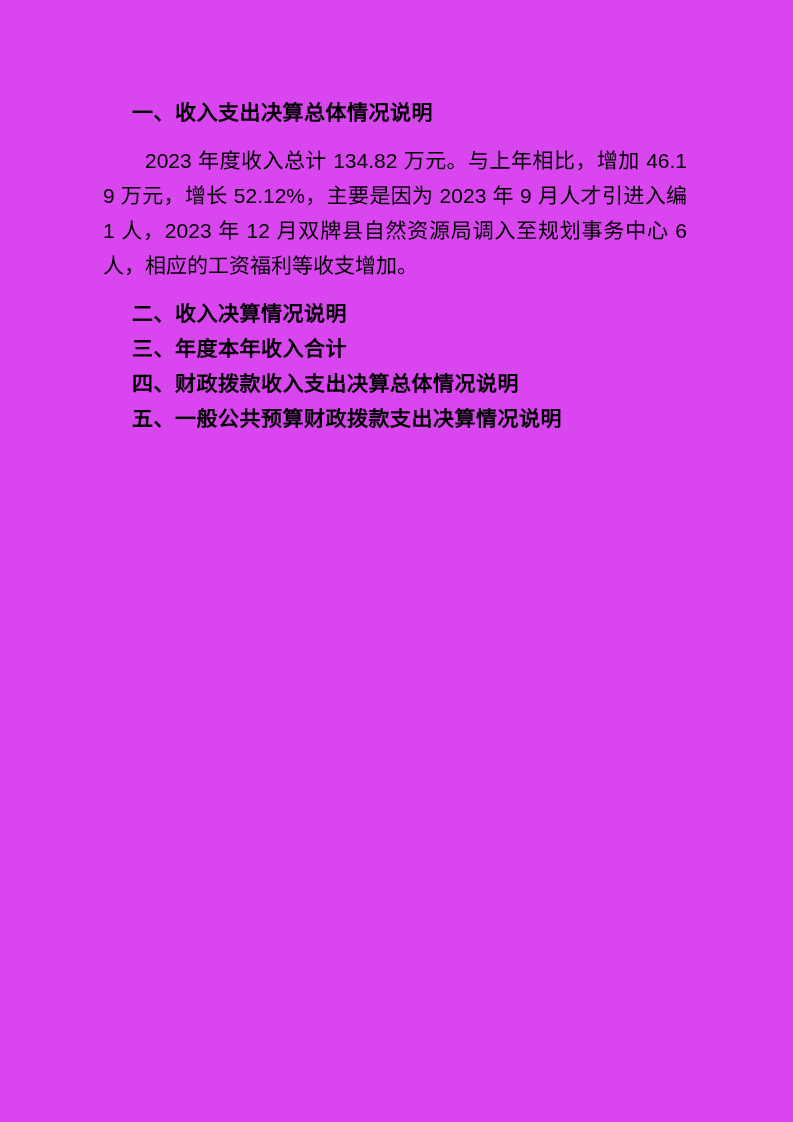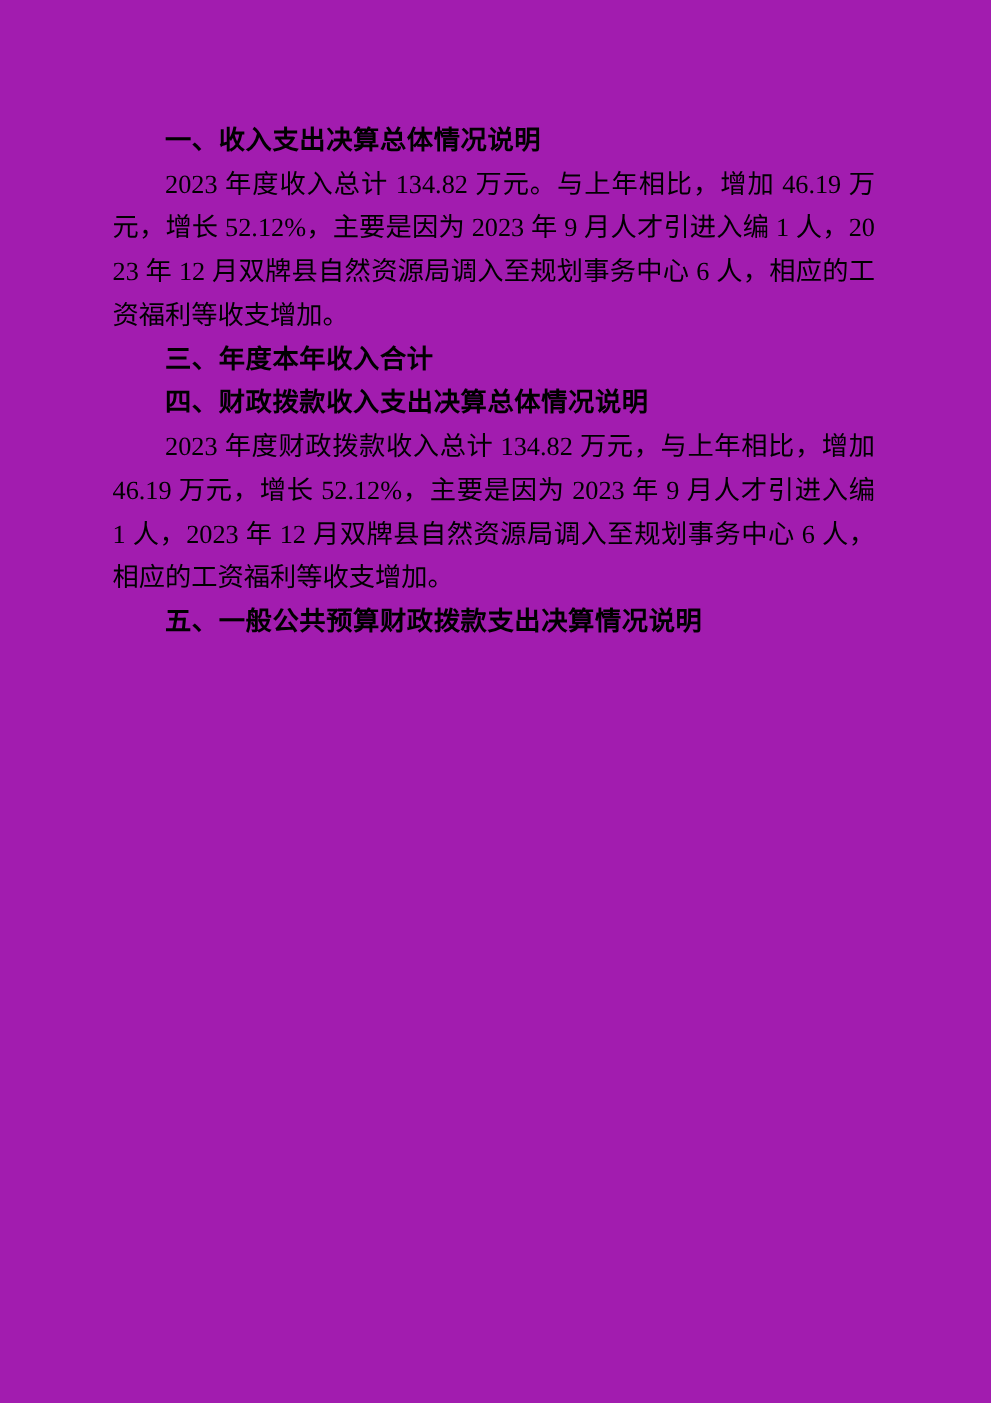--- a/index.html
+++ b/index.html
@@ -9,72 +9,72 @@
   }
   body {
     width: 793px;
     height: 1122px;
     position: relative;
     overflow: hidden;
   }
   .page {
     position: absolute;
     inset: 0;
-    background: #a21caf;
+    background: #d946ef;
   }
   .doc {
     position: absolute;
     left: 90px;
     top: 95px;
     width: 610px;
     color: #000000;
     font-size: 21px;
     line-height: 35px;
   }
   .doc h2 {
     margin: 0;
     font-family: "Liberation Sans", "DejaVu Sans", sans-serif;
     font-weight: 700;
     font-size: 21px;
     line-height: 35px;
     text-indent: 2em;
     letter-spacing: 0.5px;
   }
   .doc p {
-    margin: 0;
-    font-family: Liberation Serif, serif;
+    margin: 13px;
+    font-family: Liberation Sans, sans-serif;
     font-size: 21px;
     line-height: 35px;
     text-indent: 2em;
     text-align: justify;
     text-justify: inter-character;
     word-break: break-all;
   }
 </style>
 </head>
 <body>
 
 <div class="page">
   <div class="doc">
 
     <section>
       <h2>一、收入支出决算总体情况说明</h2>
       <p>2023 年度收入总计 134.82 万元。与上年相比，增加 46.19 万元，增长 52.12%，主要是因为 2023 年 9 月人才引进入编 1 人，2023 年 12 月双牌县自然资源局调入至规划事务中心 6 人，相应的工资福利等收支增加。</p>
     </section>
 
     <section>
+      <h2>二、收入决算情况说明</h2>
     </section>
 
     <section>
       <h2>三、年度本年收入合计</h2>
     </section>
 
     <section>
       <h2>四、财政拨款收入支出决算总体情况说明</h2>
-      <p>2023 年度财政拨款收入总计 134.82 万元，与上年相比，增加 46.19 万元，增长 52.12%，主要是因为 2023 年 9 月人才引进入编 1 人，2023 年 12 月双牌县自然资源局调入至规划事务中心 6 人，相应的工资福利等收支增加。</p>
     </section>
 
     <section>
       <h2>五、一般公共预算财政拨款支出决算情况说明</h2>
     </section>
 
   </div>
 </div>
 
 </body></html>

